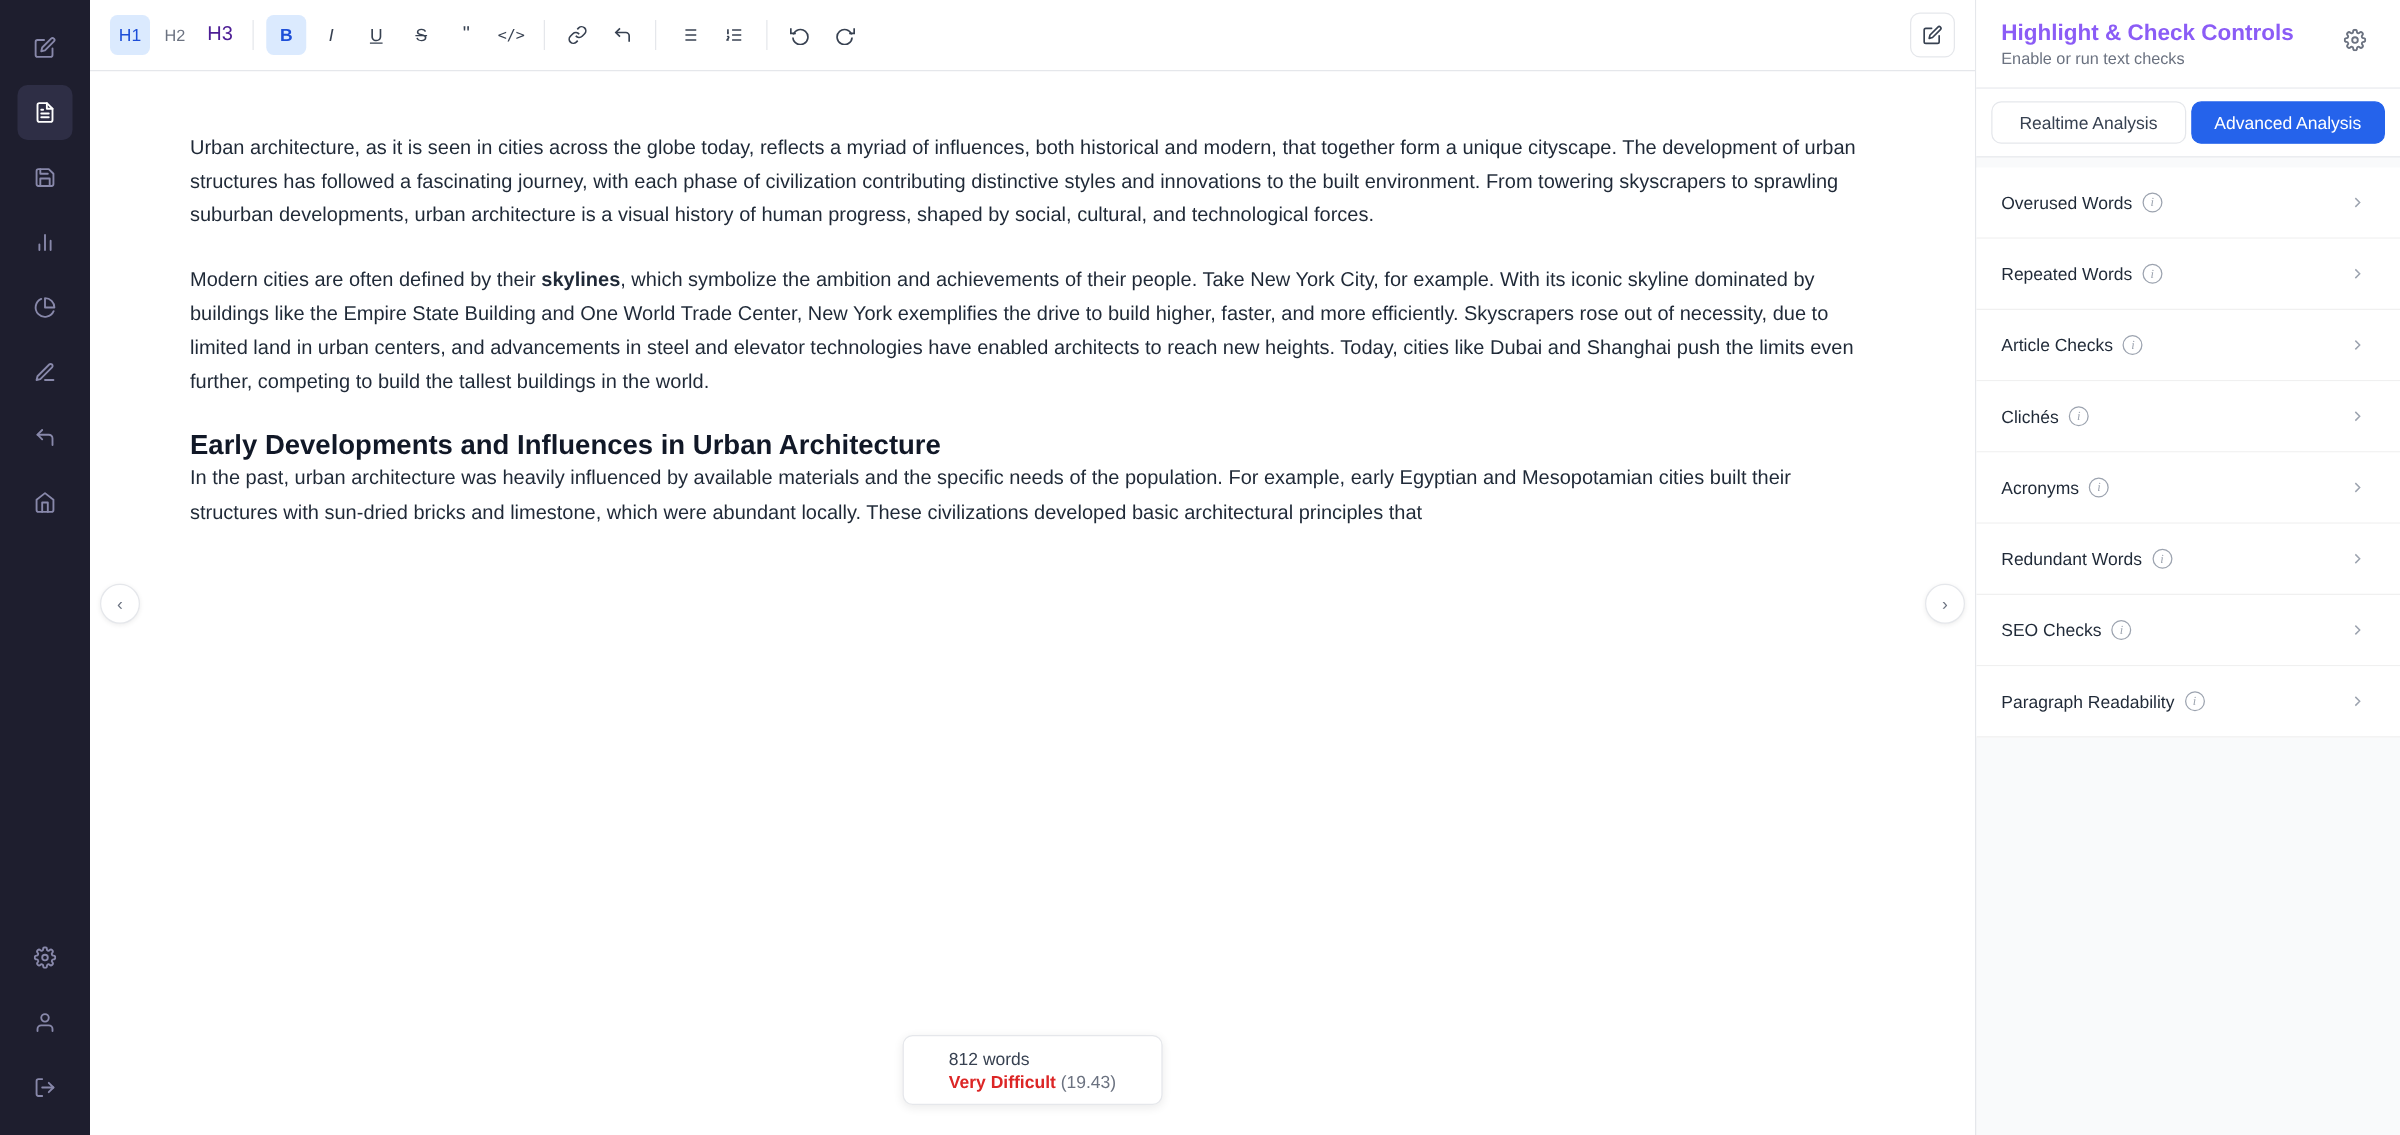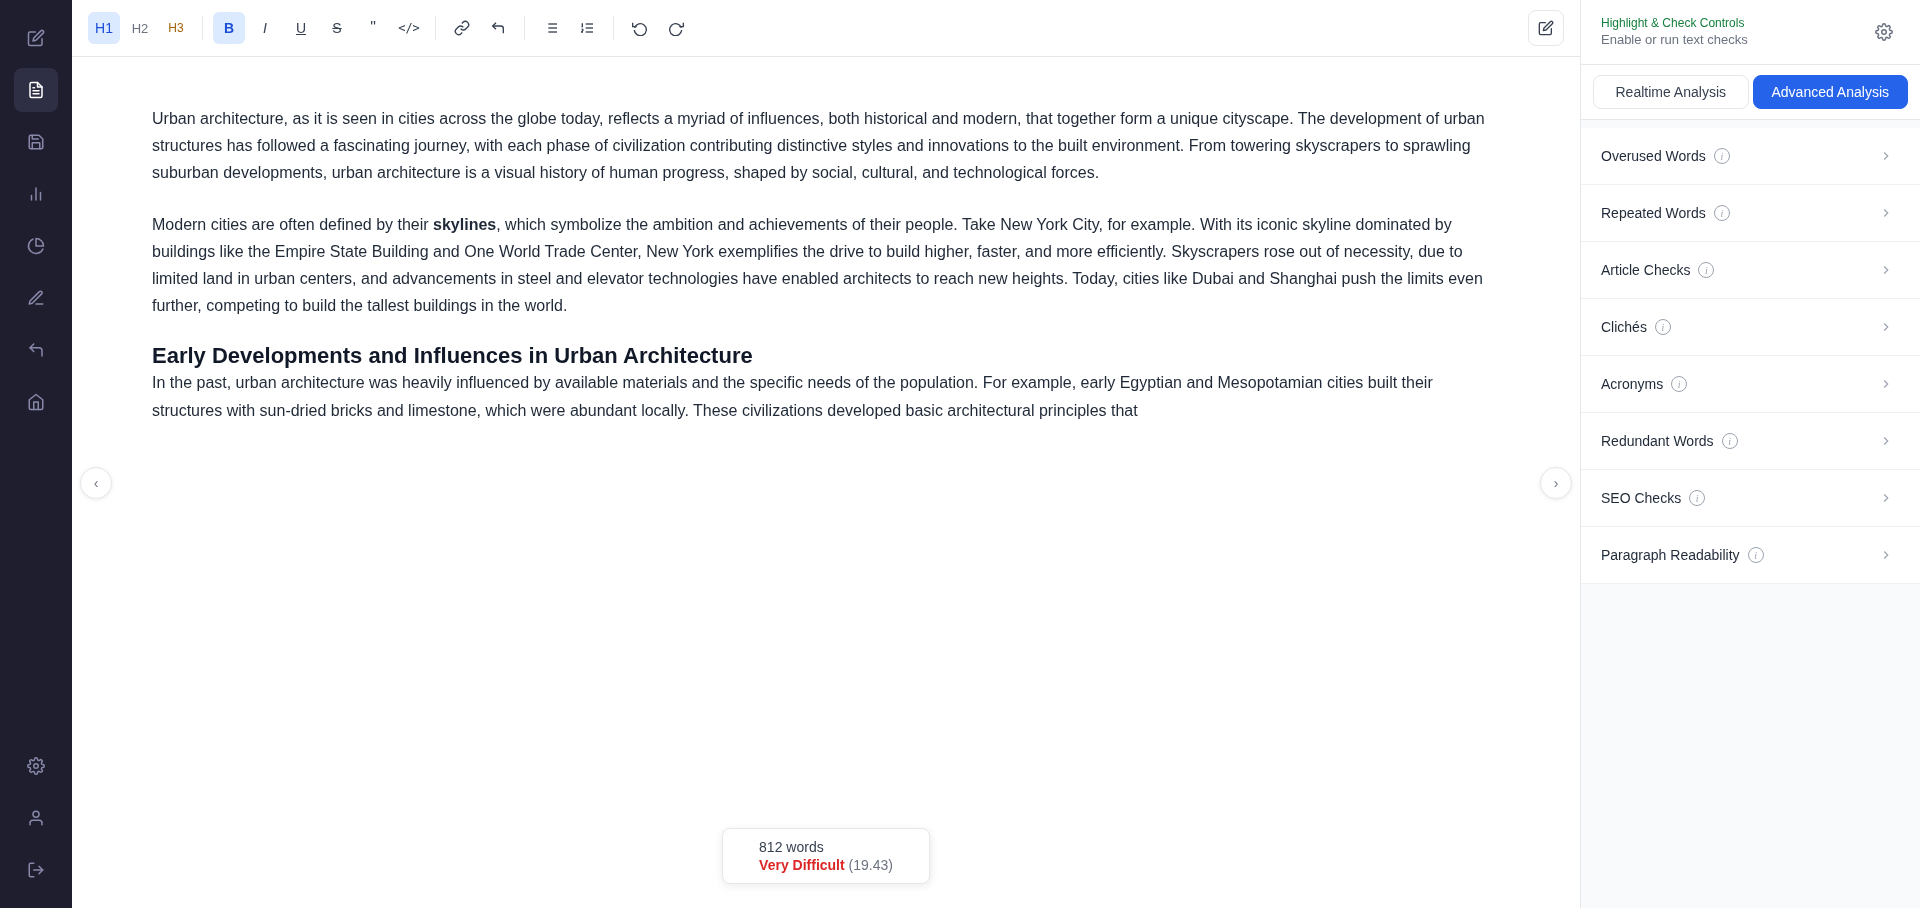--- a/index.html
+++ b/index.html
@@ -175,23 +175,23 @@
     .panel-header {
       padding: 16px 20px;
       border-bottom: 1px solid #e5e7eb;
       background: #fff;
       display: flex;
       align-items: flex-start;
       justify-content: space-between;
     }
     .panel-header-text {}
     .panel-title {
-      font-size: 12px;
-      font-weight: 400;
-      color: #15803d;
+      font-size: 18px;
+      font-weight: 700;
+      color: #8b5cf6;
     }
     .panel-subtitle {
       font-size: 13px;
       color: #6b7280;
       margin-top: 2px;
     }
     .panel-settings-btn {
       width: 32px;
       height: 32px;
       display: flex;
@@ -371,21 +371,21 @@
         <line x1="21" y1="12" x2="9" y2="12"></line>
       </svg>
   </div>
 </div>
 
 <div class="main-area">
 
   <div class="toolbar">
     <button class="toolbar-btn active">H1</button>
     <button class="toolbar-btn" style="font-size:13px;color:#6b7280;">H2</button>
-    <button class="toolbar-btn" style="font-size:12px;color:#a16207;">H3</button>
+    <button class="toolbar-btn" style="font-size:16px;color:#4c1d95;">H3</button>
     <div class="toolbar-divider"></div>
     <button class="toolbar-btn active" style="font-weight:900;">B</button>
     <button class="toolbar-btn" style="font-style:italic;">I</button>
     <button class="toolbar-btn" style="text-decoration:underline;">U</button>
     <button class="toolbar-btn" style="text-decoration:line-through;">S</button>
     <button class="toolbar-btn" style="font-size:16px;">"</button>
     <button class="toolbar-btn" style="font-family:monospace;font-size:12px;">&lt;/&gt;</button>
     <div class="toolbar-divider"></div>
     <button class="toolbar-btn">
       <svg width="16" height="16" viewBox="0 0 24 24" fill="none" stroke="currentColor" stroke-width="2">

